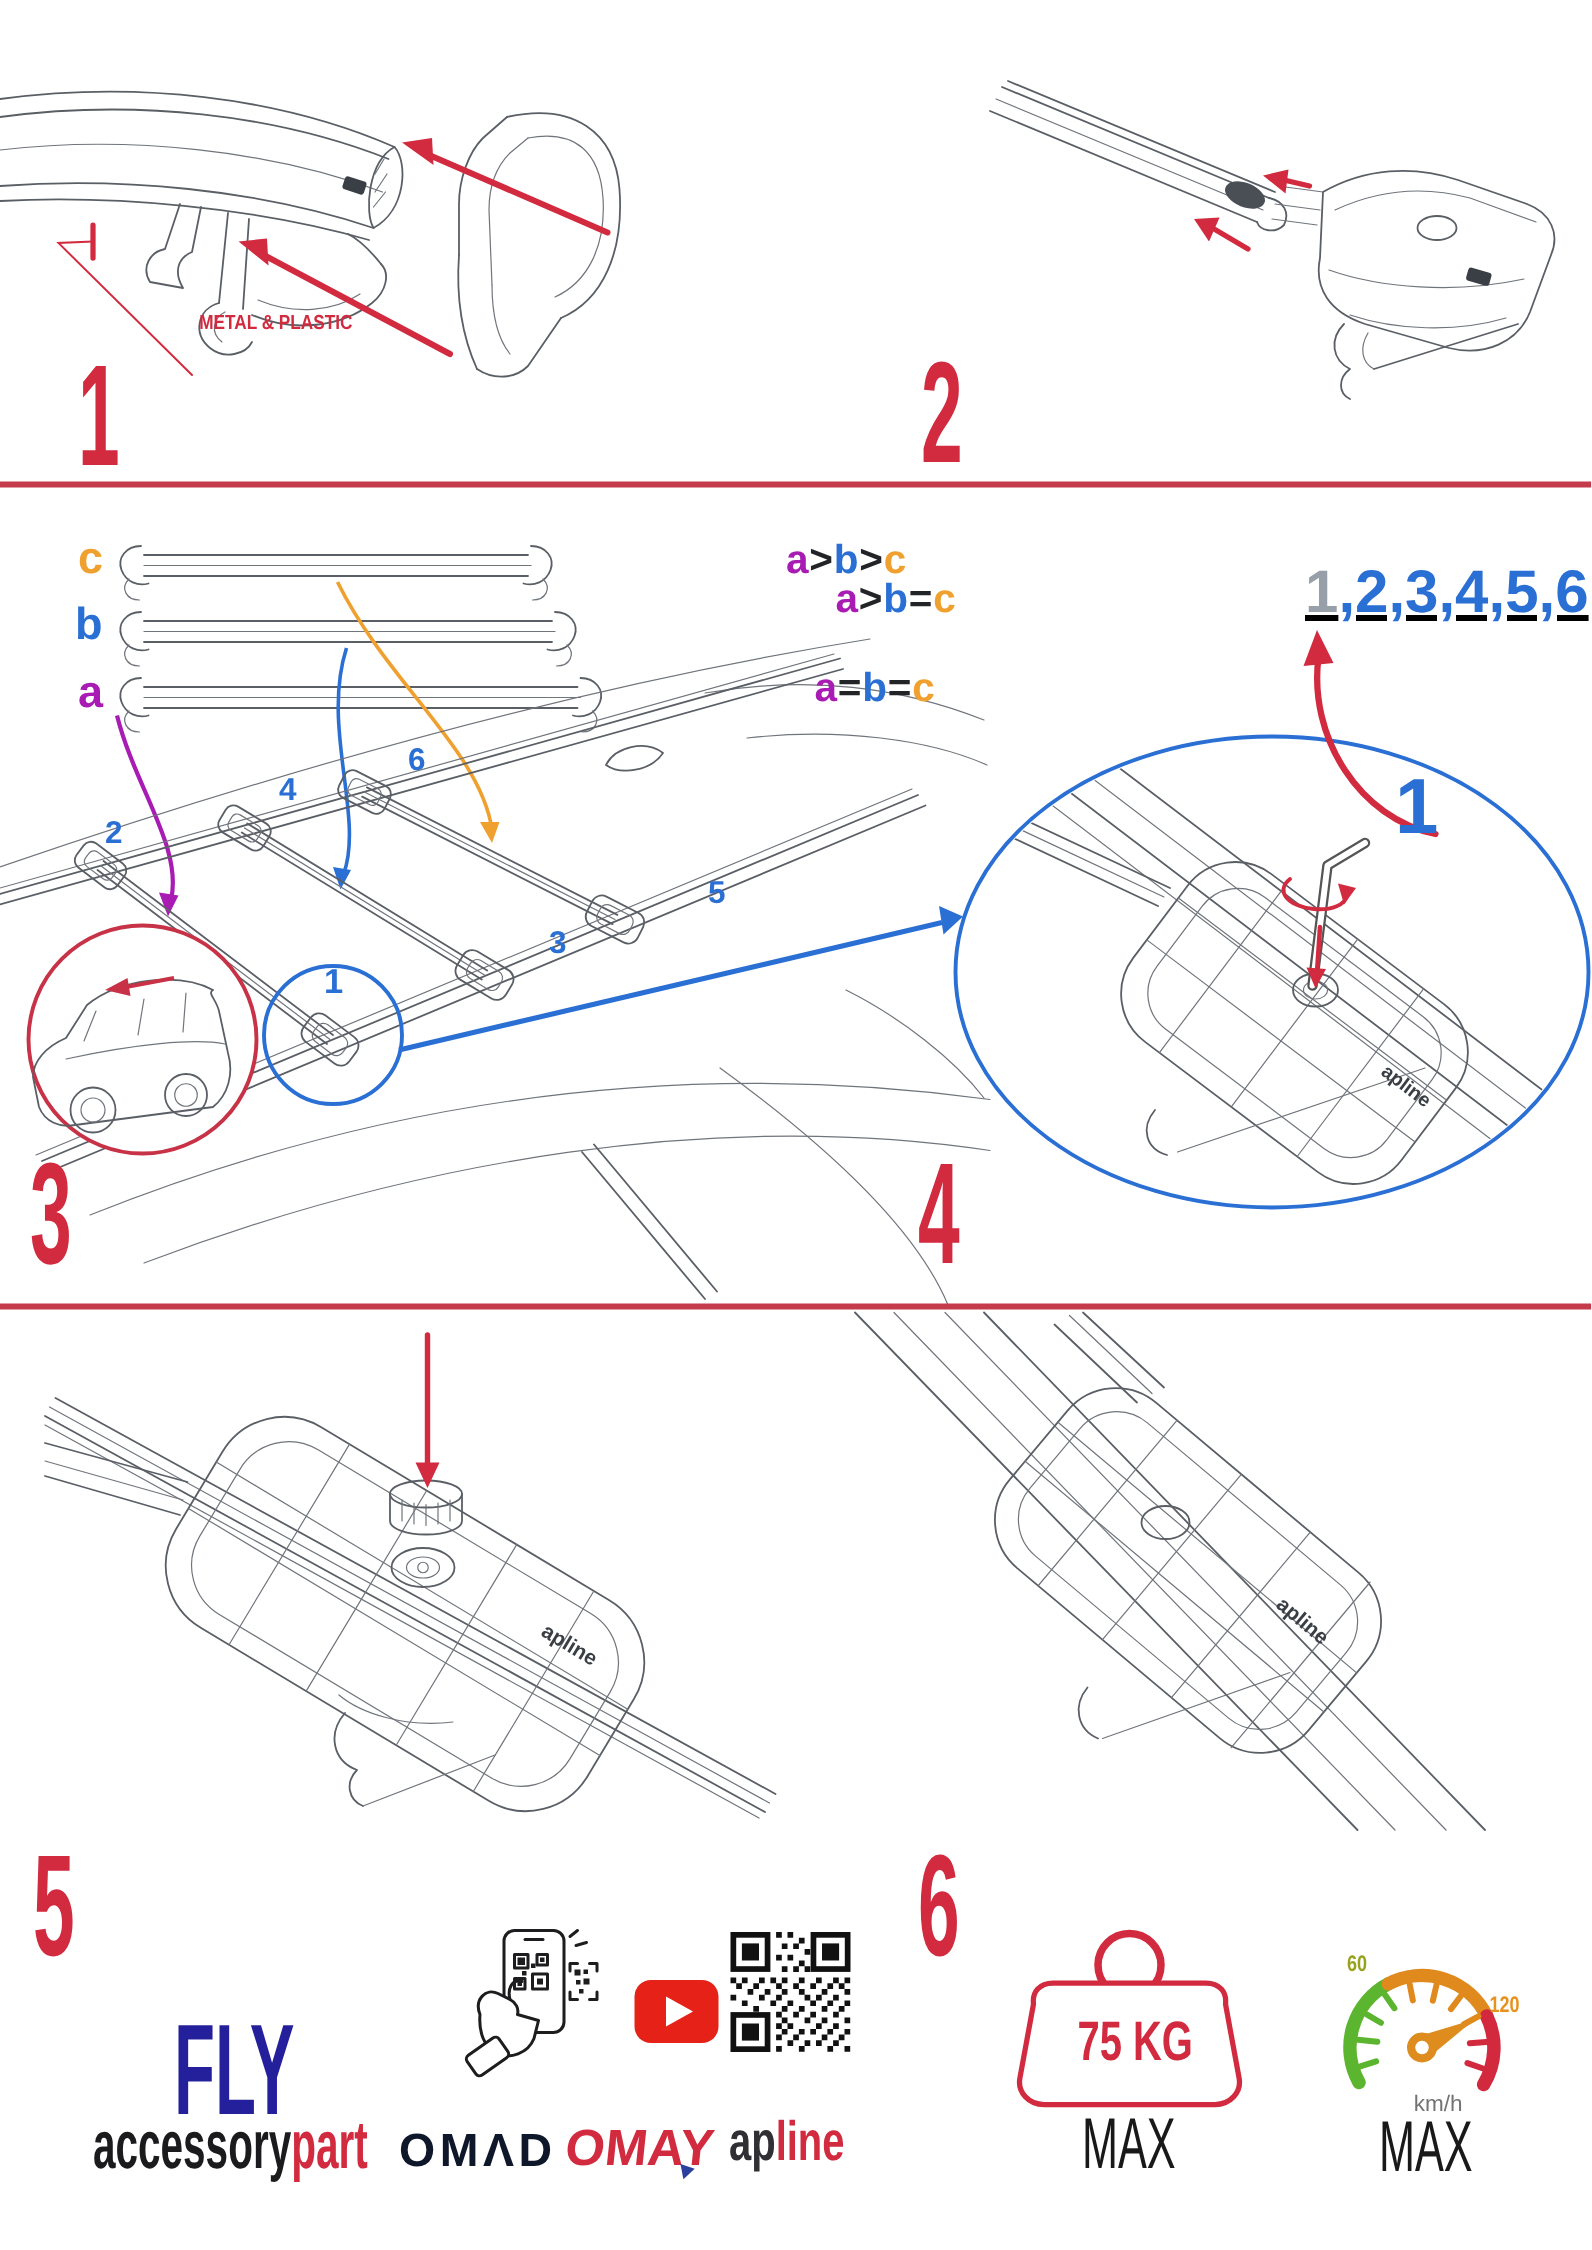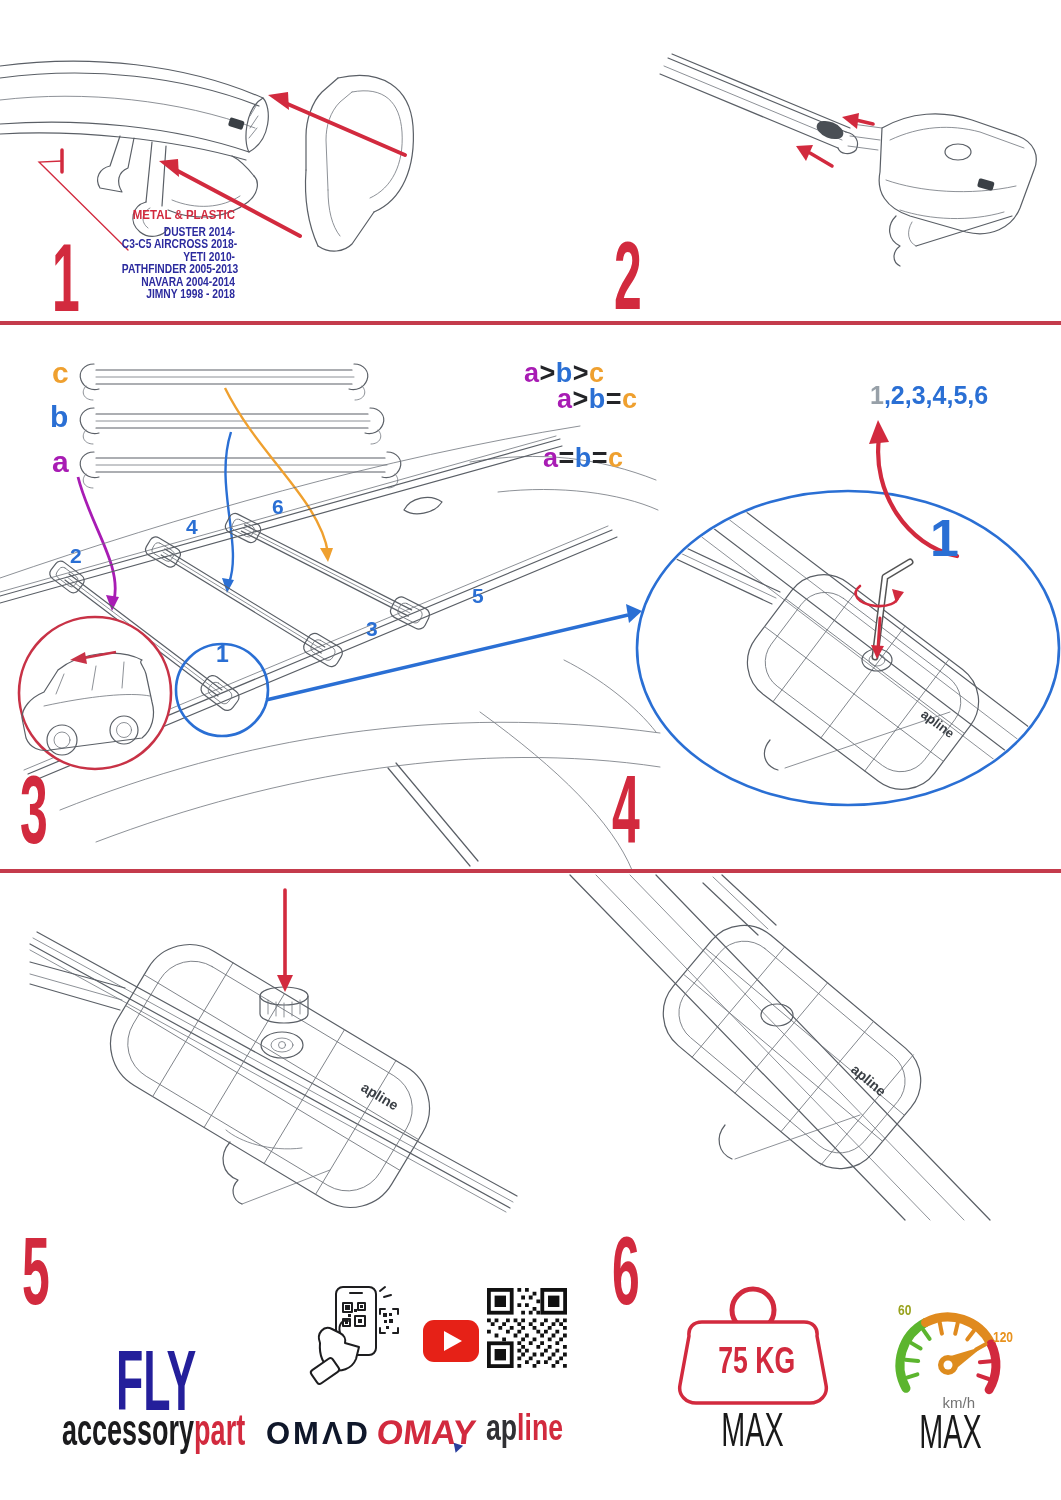--- a/index.html
+++ b/index.html
@@ -10,21 +10,21 @@
   .divider{position:absolute;left:0;width:1061px;height:3.5px;background:#c43b4c;}
   .stepnum{color:#d22a3e;font-weight:bold;font-size:96px;line-height:76px;
            transform:scaleX(.52);transform-origin:left top;}
   .models{color:#2b2a9e;font-weight:bold;font-size:12.5px;line-height:12.4px;
           text-align:right;transform:scaleX(.82);transform-origin:right top;}
   .mattitle{color:#d22a3e;font-weight:bold;font-size:13.5px;text-align:right;
             transform:scaleX(.85);transform-origin:right top;}
   .barlabel{font-weight:bold;font-size:30px;line-height:30px;}
   .legendrow{font-weight:bold;font-size:27px;line-height:27px;letter-spacing:.5px;}
   .roofnum{color:#2a6fd4;font-weight:bold;font-size:21px;line-height:21px;}
-  .seq{font-weight:bold;font-size:25px;line-height:31px;}
+  .seq{font-weight:bold;font-size:40px;line-height:31px;text-decoration:underline;}
   .c-purple{color:#a81cb4}.c-blue{color:#2a6fd4}.c-orange{color:#efa02f}.c-dark{color:#232428}
   svg{overflow:visible}
   svg .ln{fill:none;stroke:#5a5f66;stroke-width:1.2;stroke-linecap:round;stroke-linejoin:round;}
   svg .thin{fill:none;stroke:#70757c;stroke-width:.8;stroke-linecap:round;}
   svg .red{stroke:#d22a3e;fill:none;stroke-linecap:round;}
   svg .redf{fill:#d22a3e;stroke:none;}
 </style>
 </head>
 <body>
 
@@ -332,30 +332,20 @@
   <div class="divider" style="top:869px"></div>
 
   <div class="abs txt stepnum" style="left:52px;top:240px">1</div>
   <div class="abs txt stepnum" style="left:614px;top:238px">2</div>
   <div class="abs txt stepnum" style="left:20px;top:772px">3</div>
   <div class="abs txt stepnum" style="left:612px;top:772px">4</div>
   <div class="abs txt stepnum" style="left:22px;top:1233px">5</div>
   <div class="abs txt stepnum" style="left:612px;top:1233px">6</div>
 
   <div class="abs txt mattitle" style="left:95px;top:207px;width:140px">METAL &amp; PLASTIC</div>
-  <div class="abs" style="left:97px;top:226px;width:138px">
-    <div class="txt models" style="width:138px">
-      <div>DUSTER 2014-</div>
-      <div>C3-C5 AIRCROSS 2018-</div>
-      <div>YETI 2010-</div>
-      <div>PATHFINDER 2005-2013</div>
-      <div>NAVARA 2004-2014</div>
-      <div>JIMNY 1998 - 2018</div>
-    </div>
-  </div>
 
   <div class="abs txt barlabel c-orange" style="left:52px;top:358px">c</div>
   <div class="abs txt barlabel c-blue" style="left:50px;top:402px">b</div>
   <div class="abs txt barlabel c-purple" style="left:52px;top:447px">a</div>
 
   <div class="abs txt legendrow" style="left:524px;top:360px">
     <span class="c-purple">a</span><span class="c-dark">&gt;</span><span class="c-blue">b</span><span class="c-dark">&gt;</span><span class="c-orange">c</span>
   </div>
   <div class="abs txt legendrow" style="left:557px;top:386px">
     <span class="c-purple">a</span><span class="c-dark">&gt;</span><span class="c-blue">b</span><span class="c-dark">=</span><span class="c-orange">c</span>

